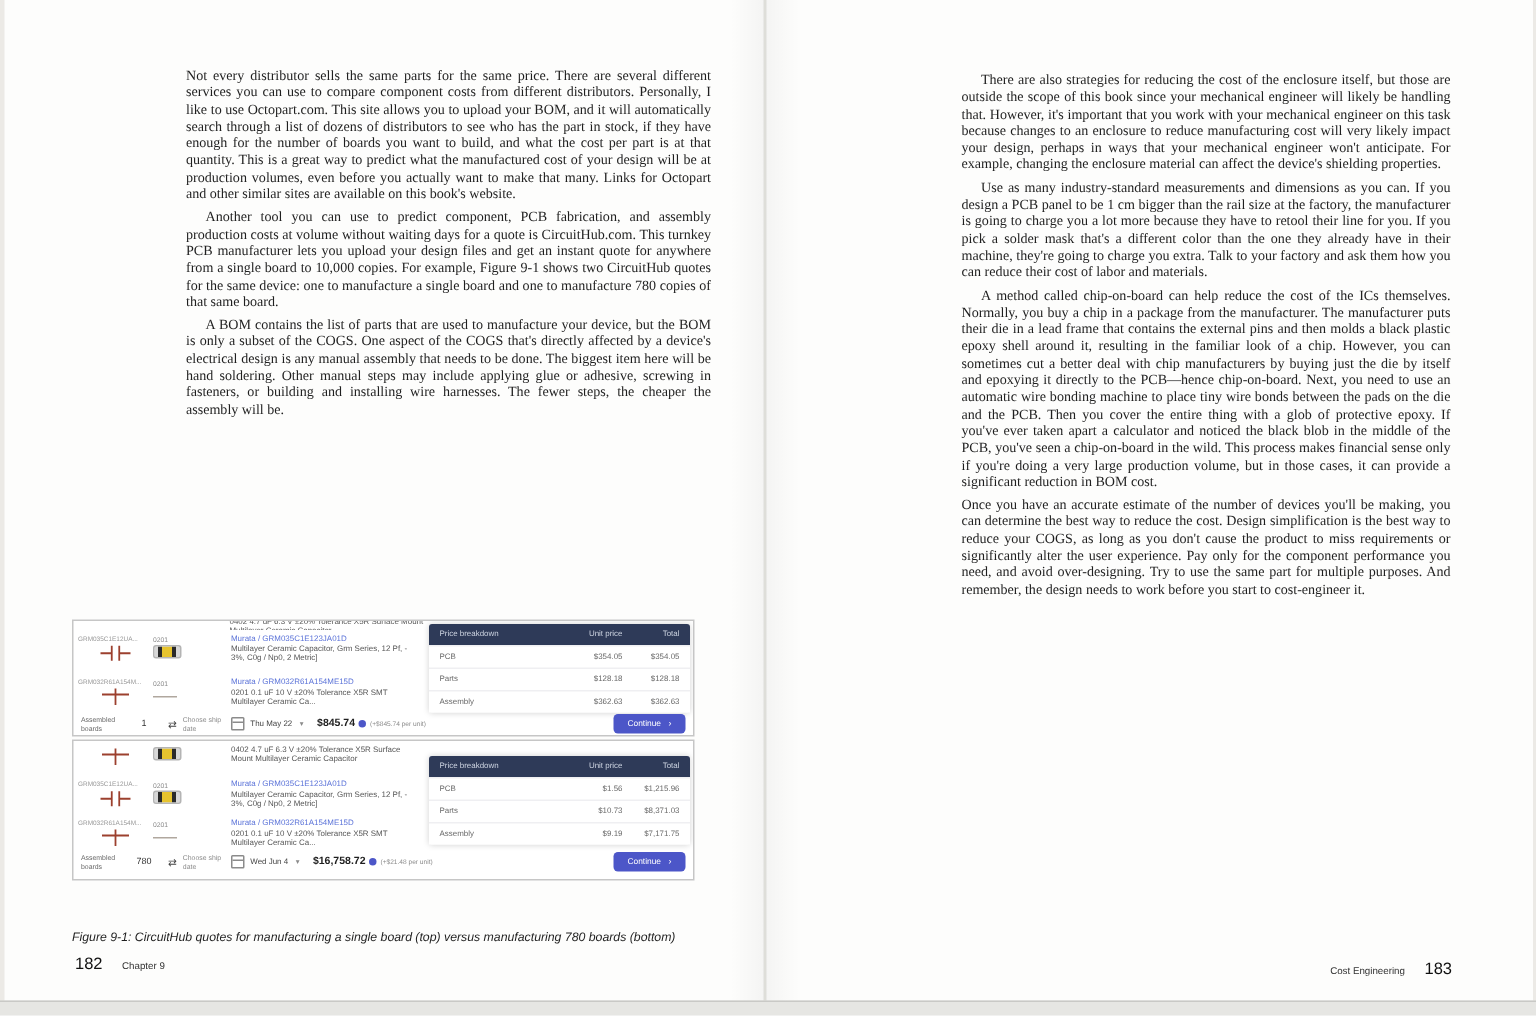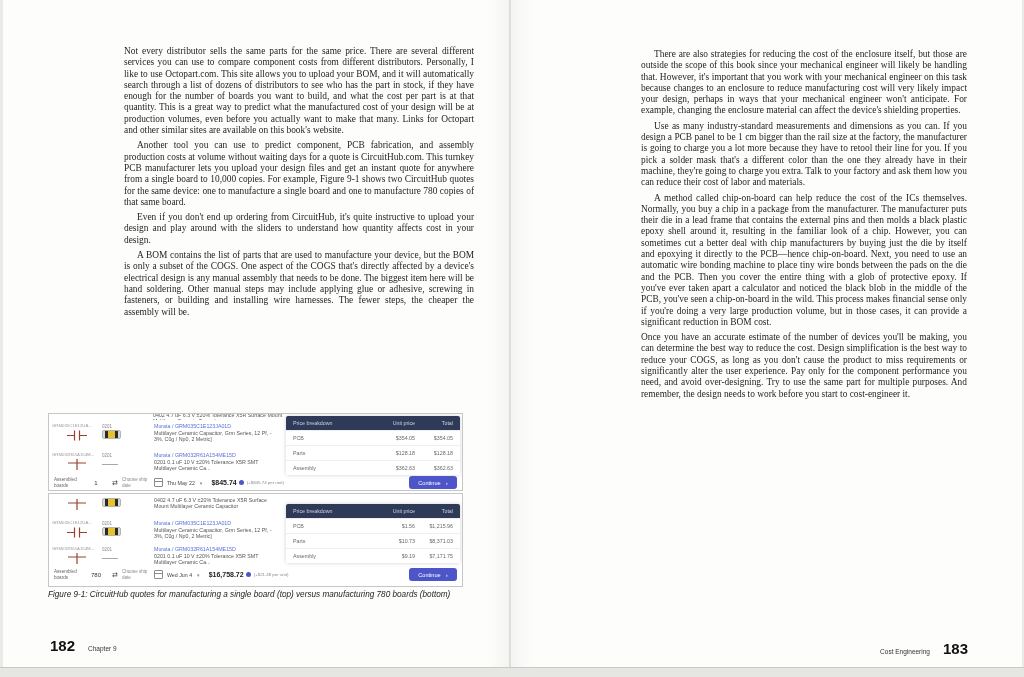--- a/index.html
+++ b/index.html
@@ -68,42 +68,41 @@
   #panel1 .rA { top:9px; }
   #panel1 .rB { top:38px; }
   #panel1 .pcard { top:2px; }
   #panel1 .orow { top:62px; }
   #panel2 .toprow2 { position:absolute; top:3px; left:0; display:flex; }
   #panel2 .rA { top:26px; }
   #panel2 .rB { top:52px; }
   #panel2 .pcard { top:10px; }
   #panel2 .orow { top:74px; }
 
-  .figcap { position:absolute; left:48px; top:590px; width:430px; font:italic 8.2px "Liberation Sans", sans-serif; color:#1e1e1e; white-space:nowrap; }
+  .figcap { position:absolute; left:48px; top:620px; width:430px; font:italic 8.2px "Liberation Sans", sans-serif; color:#1e1e1e; white-space:nowrap; }
 
   .footer-l { position:absolute; left:50px; top:637px; display:flex; align-items:baseline; gap:13px; font-family:"Liberation Sans", sans-serif; }
   .footer-r { position:absolute; right:56px; top:640px; display:flex; align-items:baseline; gap:13px; font-family:"Liberation Sans", sans-serif;text-align:center; }
-  .pagenum { font-weight:bold; font-size:15px; color:#101010; }
+  .pagenum { font-weight:normal; font-size:11px; color:#101010; }
   .runhead { font-size:6.5px; color:#333; }
 
   svg.capsym path { stroke:#9c402e; stroke-width:1.2; fill:none; }
 </style>
 </head>
 <body>
 
 <div class="edge-l"></div>
 <div class="edge-r"></div>
 <div class="spine"></div>
 <div class="spine-shade sl"></div>
 <div class="spine-shade sr"></div>
 
 <div class="leftcol">
   <p class="noind">Not every distributor sells the same parts for the same price. There are several different services you can use to compare component costs from different distributors. Personally, I like to use Octopart.com. This site allows you to upload your BOM, and it will automatically search through a list of dozens of distributors to see who has the part in stock, if they have enough for the number of boards you want to build, and what the cost per part is at that quantity. This is a great way to predict what the manufactured cost of your design will be at production volumes, even before you actually want to make that many. Links for Octopart and other similar sites are available on this book's website.</p>
   <p>Another tool you can use to predict component, PCB fabrication, and assembly production costs at volume without waiting days for a quote is CircuitHub.com. This turnkey PCB manufacturer lets you upload your design files and get an instant quote for anywhere from a single board to 10,000 copies. For example, Figure 9-1 shows two CircuitHub quotes for the same device: one to manufacture a single board and one to manufacture 780 copies of that same board.</p>
-  <p>Even if you don't end up ordering from CircuitHub, it's quite instructive to upload your design and play around with the sliders to understand how quantity affects cost in your design.</p>
   <p>A BOM contains the list of parts that are used to manufacture your device, but the BOM is only a subset of the COGS. One aspect of the COGS that's directly affected by a device's electrical design is any manual assembly that needs to be done. The biggest item here will be hand soldering. Other manual steps may include applying glue or adhesive, screwing in fasteners, or building and installing wire harnesses. The fewer steps, the cheaper the assembly will be.</p>
 </div>
 
 <div class="panel" id="panel1">
   <div class="toprow">0402 4.7 uF 6.3 V ±20% Tolerance X5R Surface Mount Multilayer Ceramic Capacitor</div>
 
   <div class="prow rA">
     <div class="c1">
       <span class="ref">GRM035C1E12UA...</span>
       <svg class="capsym csym" width="22" height="13">

